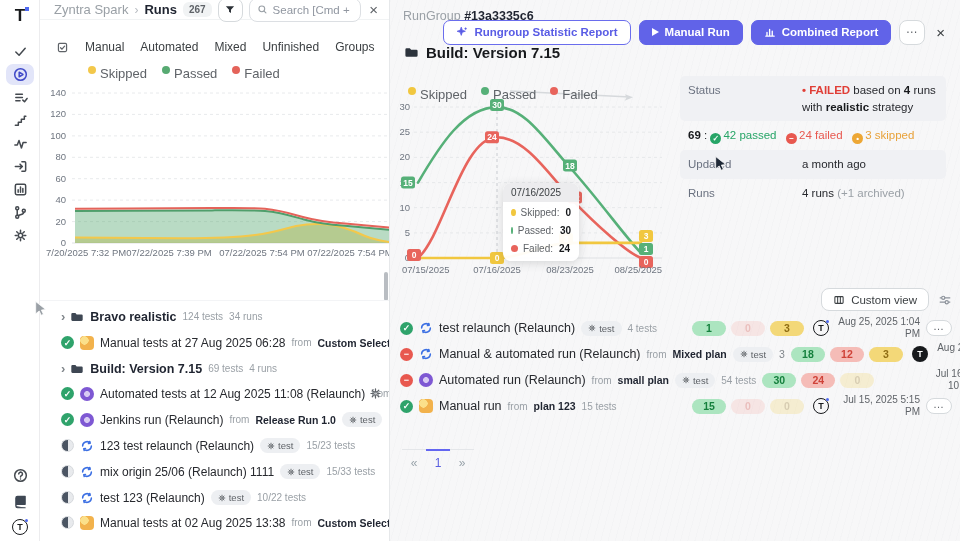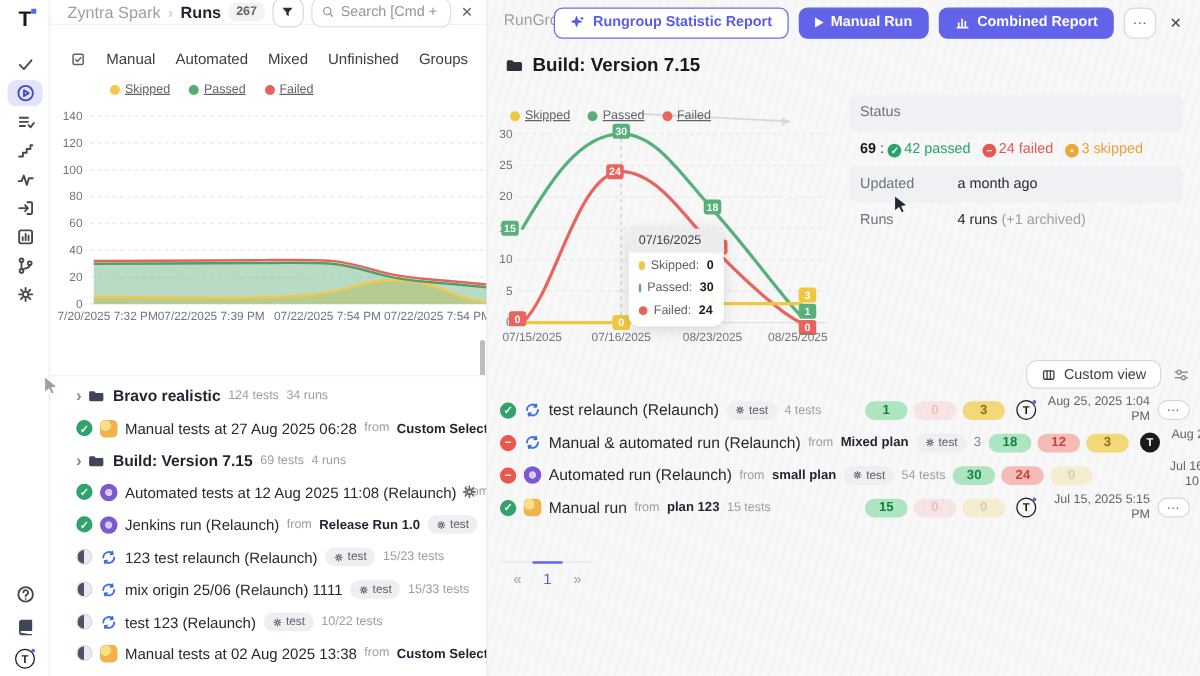--- a/index.html
+++ b/index.html
@@ -37,21 +37,21 @@
   .search-box svg { width:11px; height:11px; stroke:#9aa0a6; fill:none; stroke-width:1.6; stroke-linecap:round; flex:0 0 auto; }
   .search-box input { border:0; outline:0; width:100%; font-size:11.5px; color:#3c4043; background:transparent; font-family:"Liberation Sans",sans-serif; }
   .search-box input::placeholder { color:#9096a0; }
   .lp-close { color:#5f6368; font-size:15px; cursor:pointer; padding:0 2px; }
 
   .lp-tabs { position:absolute; left:0; top:32px; width:350px; height:30px; display:flex; align-items:center; gap:16px; padding-left:16px; }
   .tab-icon { color:#5f6368; } .tab-icon svg { width:13px; height:13px; stroke:currentColor; fill:none; stroke-width:1.5; stroke-linecap:round; stroke-linejoin:round; }
   .lp-tab { font-size:12px; color:#3c4043; font-weight:500; cursor:pointer; white-space:nowrap; }
 
   .lp-legend { position:absolute; left:48px; top:66px; display:flex; gap:15px; align-items:center; }
-  .legend-item { display:flex; align-items:center; gap:4px; font-size:10px; color:#5f6368; cursor:pointer;text-decoration:underline; }
+  .legend-item { display:flex; align-items:flex-start; gap:4px; font-size:13px; color:#5f6368; cursor:pointer; }
   .dot { width:8px; height:8px; border-radius:50%; }
   .chart-svg text { font-family:"Liberation Sans",sans-serif; }
 
   .lp-scrollthumb { position:absolute; right:1px; top:272px; width:4px; height:29px; background:#b9bdc2; border-radius:2px; }
 
   .lp-list { position:absolute; left:0; top:300px; width:350px; height:241px; border-top:1px solid #f3f4f6; }
   .run-row { position:absolute; left:0; width:350px; height:25px; display:flex; align-items:center; gap:6px; padding-left:21px; white-space:nowrap; cursor:pointer; }
   .chev { color:#80868b; font-size:13px; font-weight:600; margin-right:-1px; }
   .folder-ic svg { width:14px; height:14px; fill:#3e4753; }
   .grp-title { font-size:12.5px; font-weight:600; color:#1f2430; }
@@ -71,21 +71,21 @@
   .ty-sync svg { width:14px; height:14px; stroke:#3b6fe3; fill:none; stroke-width:1.7; stroke-linecap:round; stroke-linejoin:round; }
   .row-gear { position:absolute; right:8px; color:#5f6368; } .row-gear svg { width:13px; height:13px; stroke:currentColor; fill:none; stroke-width:1.5; stroke-linecap:round; }
 
   
   .right-panel { position:absolute; left:390px; top:0; width:570px; height:541px;
     background:#f7f7f8;
     background-image:repeating-linear-gradient(105deg, rgba(110,120,135,.025) 0 1px, transparent 1px 7px);
     z-index:1; }
   .rp-grouplabel { position:absolute; left:13px; top:9px; font-size:12.5px; color:#9aa0a6; }
   .rp-grouplabel b { color:#1f2430; font-weight:700; }
-  .rp-actions { position:absolute; right:12px; top:5px; display:flex; align-items:center; gap:8px; height:26px; }
+  .rp-actions { position:absolute; right:12px; top:19px; display:flex; align-items:center; gap:8px; height:26px; }
   .btn { height:25px; display:inline-flex; align-items:center; gap:6px; border-radius:7px; font-size:11.5px; font-weight:600; padding:0 12px; cursor:pointer; white-space:nowrap; }
   .btn-outline { background:#fff; border:1px solid #6a6ded; color:#595ce5; }
   .btn-fill { background:#6163e8; border:1px solid #6163e8; color:#fff; }
   .btn svg { width:12px; height:12px; }
   .btn-outline svg { fill:#595ce5; stroke:#595ce5; }
   .btn-fill .tri { width:0; height:0; border-left:7px solid #fff; border-top:4.5px solid transparent; border-bottom:4.5px solid transparent; }
   .btn-fill svg { stroke:#fff; fill:none; stroke-width:1.8; stroke-linecap:round; }
   .more-round { width:26px; height:25px; border:1px solid #d6dadd; border-radius:8px; background:#fff; color:#5f6368; display:flex; align-items:center; justify-content:center; font-size:12px; letter-spacing:1px; padding-bottom:6px; cursor:pointer; }
   .rp-close { color:#3c4043; font-size:15px; cursor:pointer; padding:0 3px; }
 
@@ -93,21 +93,21 @@
   .rp-title svg { width:15px; height:15px; fill:#2c333c; }
   .rp-legend { position:absolute; left:18px; top:87px; display:flex; gap:14px; z-index:2; }
 
   .tooltip { position:absolute; left:113px; top:183px; width:76px; background:rgba(255,255,255,.95); border-radius:8px; box-shadow:0 2px 10px rgba(60,64,67,.18); z-index:3; overflow:hidden; font-size:10px; }
   .tt-head { background:#ececee; color:#3c4043; padding:4px 8px; font-size:10px; }
   .tt-row { display:flex; align-items:center; gap:5px; padding:4.5px 8px 2.5px; color:#5f6368; }
   .tt-row .dot { width:7px; height:7px; }
   .tt-row b { color:#17191c; margin-left:1px; }
 
   .status-table { position:absolute; left:290px; top:76px; width:266px; font-size:11.5px; }
-  .stat-row { display:flex; padding:6px 8px; line-height:1.45; border-radius:5px; }
+  .stat-row { display:flex; padding:6px 8px; line-height:1.45; border-radius:5px;gap:36px; }
   .stat-row.alt { background:#f0f1f4; }
   .stat-label { width:78px; flex:0 0 auto; color:#6b7280; }
   .stat-val { flex:1; color:#27292e; }
   .red-b { color:#e03e36; font-weight:700; }
   .b { font-weight:700; color:#17191c; }
   .gr { color:#27a567; } .rd { color:#e8584f; } .ye { color:#e8a23a; }
   .mini-ic { display:inline-flex; width:11px; height:11px; border-radius:50%; color:#fff; font-size:8px; font-weight:700; align-items:center; justify-content:center; vertical-align:-1.5px; margin-right:2px; }
   .mi-g { background:#27a567; } .mi-r { background:#e8584f; } .mi-y { background:#eda735; }
   .muted-g { color:#9aa0a6; }
 
@@ -616,20 +616,21 @@
       <div class="tt-row" style="padding-bottom:7px">
           <span class="dot" style="background:#e8645c"></span>
           <span>Failed:</span>
           <b>24</b>
         </div>
     </div>
 
     <div class="status-table">
       <div class="stat-row alt">
         <span class="stat-label">Status</span>
+        <span class="stat-val"><span class="red-b"><span>•</span> <span>FAILED</span></span><span> based on </span><span class="b">4</span><span> runs with </span><span class="b">realistic</span><span> strategy</span></span>
       </div>
       <div class="stat-row">
         <span class="stat-val">
           <span class="b">69</span> <span>:</span>
           <span class="mini-ic mi-g">✓</span><span class="gr">42 passed</span>&nbsp;&nbsp;
           <span class="mini-ic mi-r">−</span><span class="rd">24 failed</span>&nbsp;&nbsp;
           <span class="mini-ic mi-y">•</span><span class="ye">3 skipped</span>
         </span>
       </div>
       <div class="stat-row alt">

